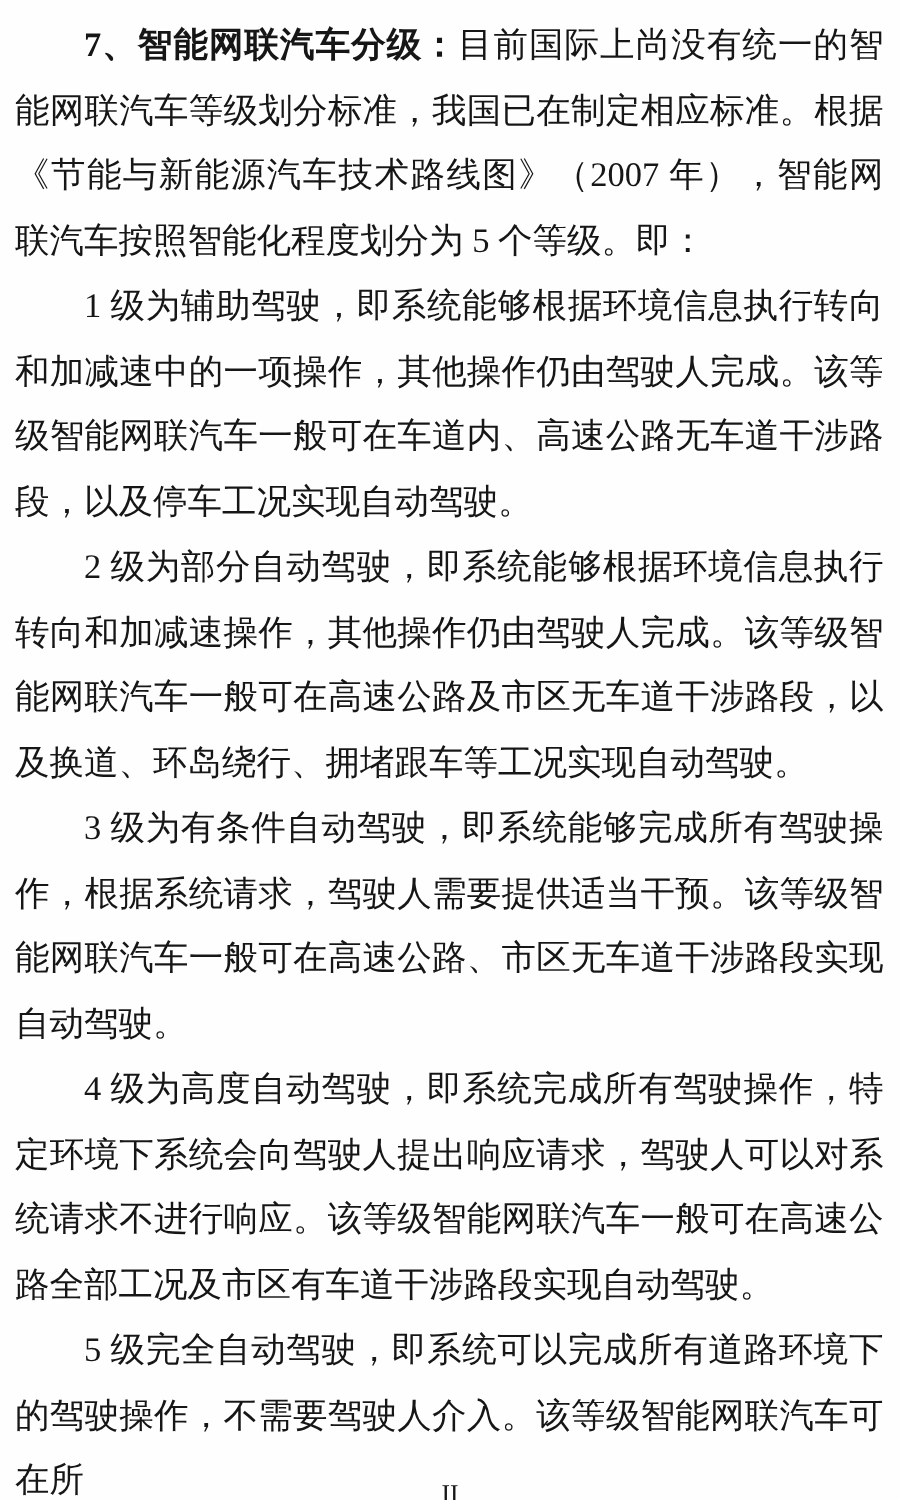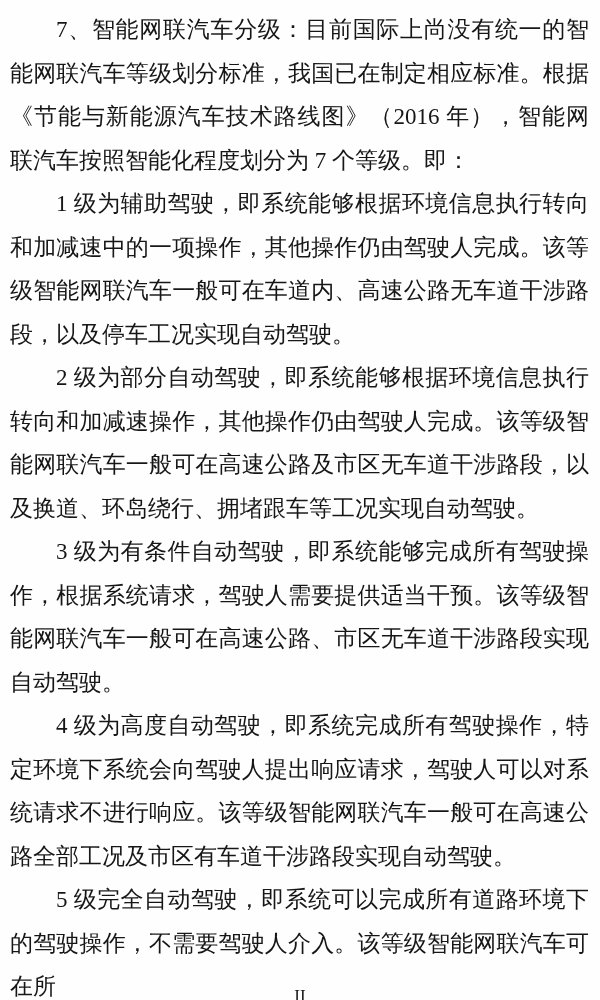--- a/index.html
+++ b/index.html
@@ -25,40 +25,40 @@
     line-height: 43.5px;
   }
   p.para {
     margin: 0;
     text-indent: 2em;
     text-align: justify;
     text-justify: inter-ideograph;
     word-break: break-all;
   }
   .lead {
-    font-weight: normal;
+    font-weight: bold;
   }
   .page-number {
     position: absolute;
     top: 986px;
     left: 0;
     right: 0;
     text-align: center;
     font-family: "Liberation Serif", "DejaVu Serif", serif;
     font-size: 17px;
     line-height: 20px;
     color: #161616;
   }
 </style>
 </head>
 <body>
 
 <div class="page">
   <p class="para">
-    <span class="lead">7、智能网联汽车分级：</span><span>目前国际上尚没有统一的智能网联汽车等级划分标准，我国已在制定相应标准。根据《节能与新能源汽车技术路线图》（2016 年），智能网联汽车按照智能化程度划分为 7 个等级。即：</span>
+    <span class="lead">7、智能网联汽车分级：</span><span>目前国际上尚没有统一的智能网联汽车等级划分标准，我国已在制定相应标准。根据《节能与新能源汽车技术路线图》（2007 年），智能网联汽车按照智能化程度划分为 5 个等级。即：</span>
   </p>
   <p class="para">
     <span>1 级为辅助驾驶，即系统能够根据环境信息执行转向和加减速中的一项操作，其他操作仍由驾驶人完成。该等级智能网联汽车一般可在车道内、高速公路无车道干涉路段，以及停车工况实现自动驾驶。</span>
   </p>
   <p class="para">
     <span>2 级为部分自动驾驶，即系统能够根据环境信息执行转向和加减速操作，其他操作仍由驾驶人完成。该等级智能网联汽车一般可在高速公路及市区无车道干涉路段，以及换道、环岛绕行、拥堵跟车等工况实现自动驾驶。</span>
   </p>
   <p class="para">
     <span>3 级为有条件自动驾驶，即系统能够完成所有驾驶操作，根据系统请求，驾驶人需要提供适当干预。该等级智能网联汽车一般可在高速公路、市区无车道干涉路段实现自动驾驶。</span>
   </p>

